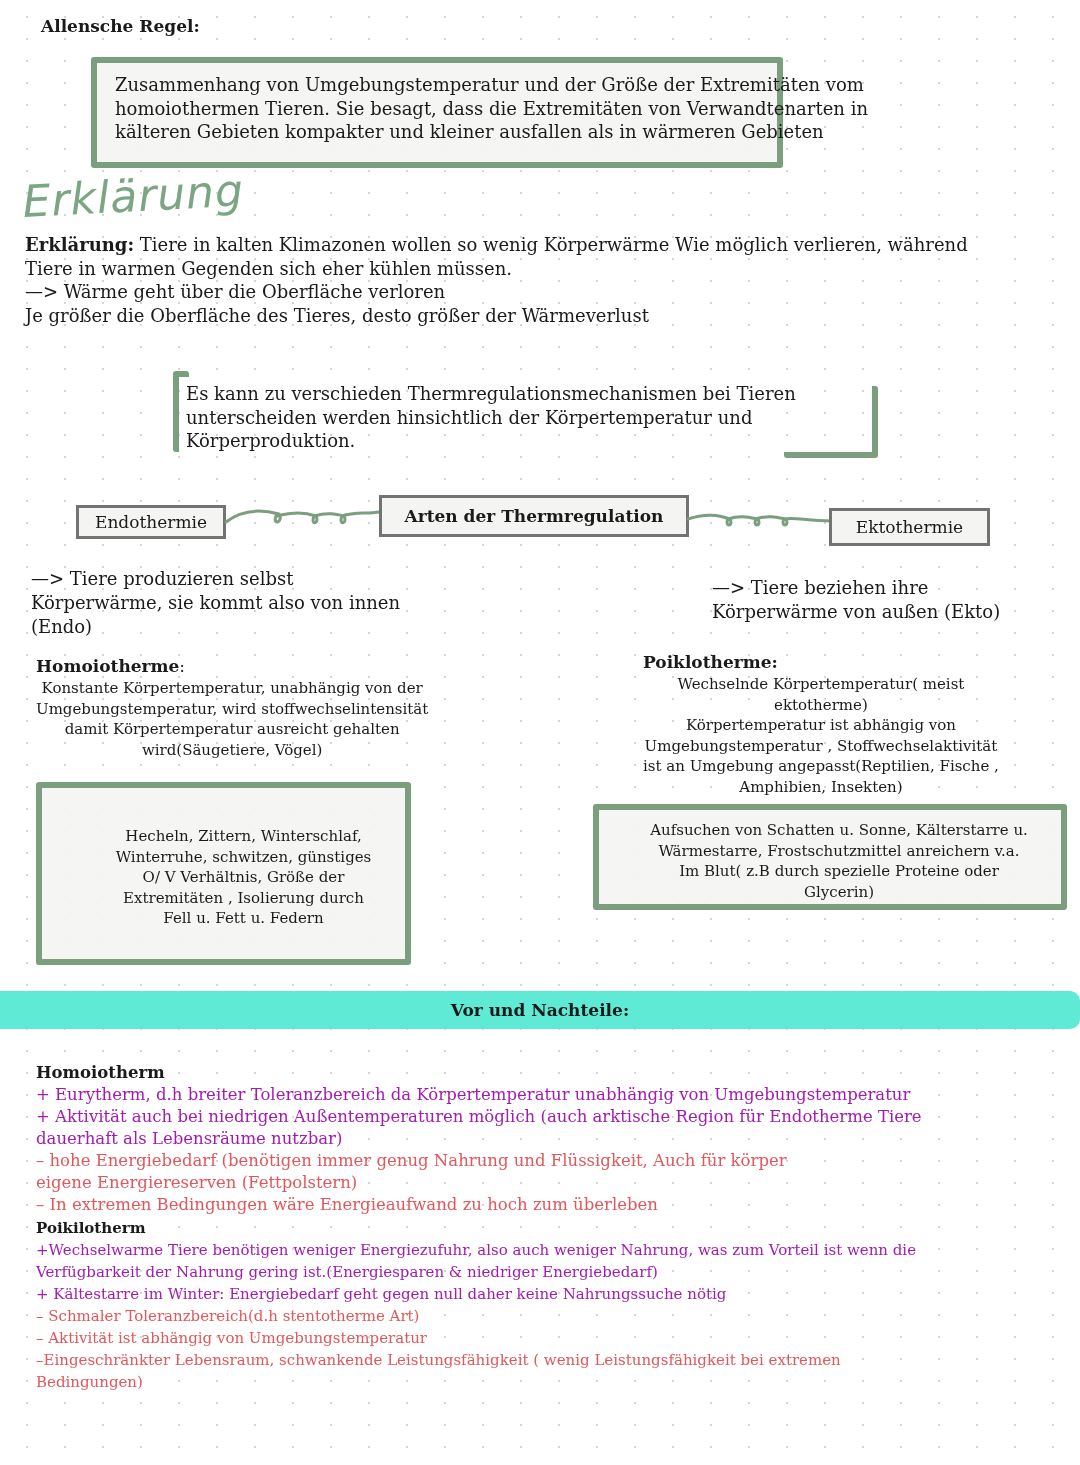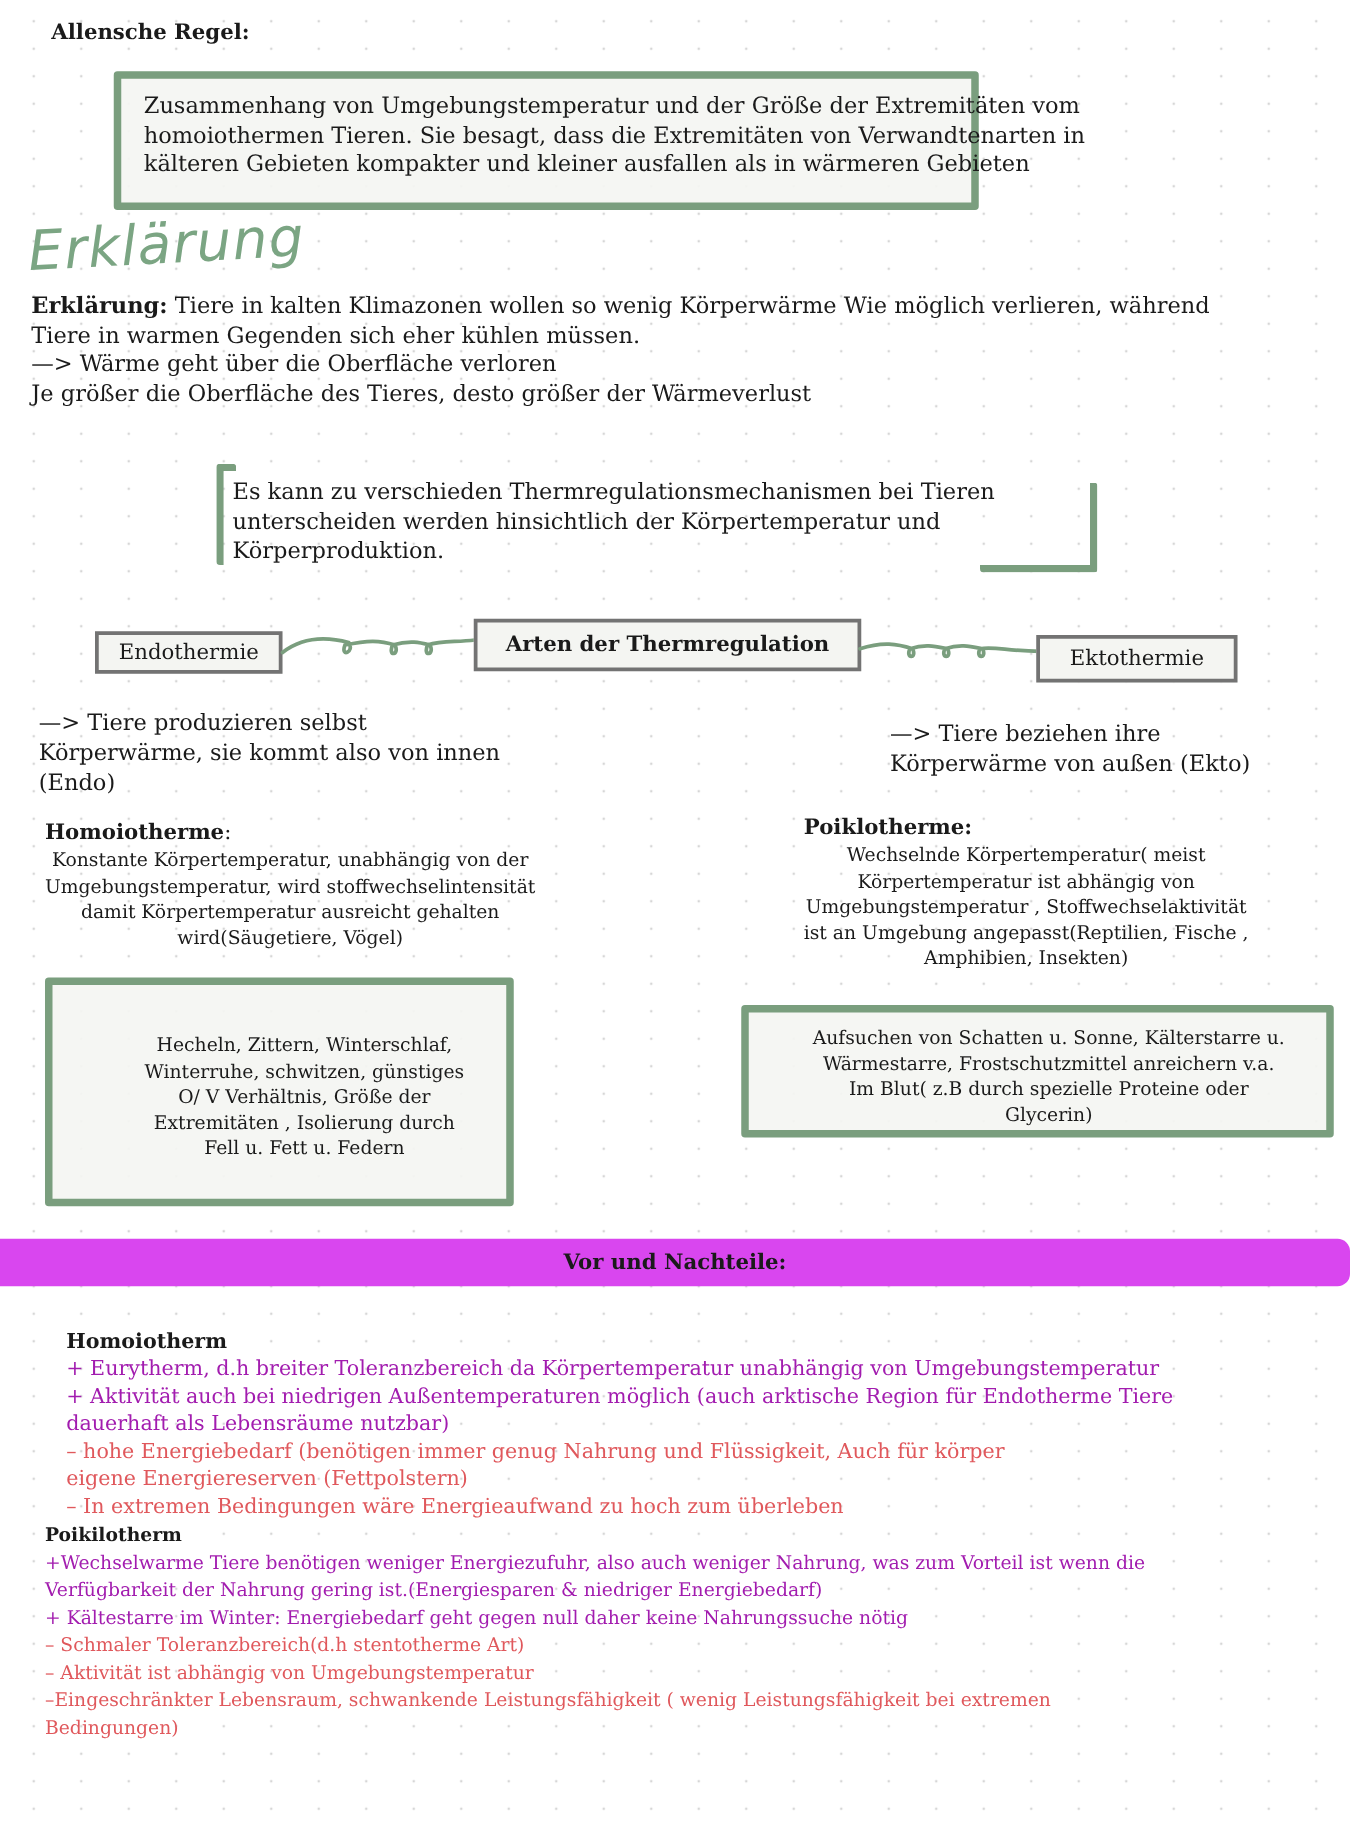--- a/index.html
+++ b/index.html
@@ -25,21 +25,21 @@
   .t15 { font-size: 15px; line-height: 20.5px; text-align: center; }
   .green { color: #a21caf; }
   .red { color: #e0585c; }
   .pill {
     position: absolute; box-sizing: border-box;
     border: 3px solid #737373; background: #f4f5f2;
     font-size: 17px; display: flex; align-items: center; justify-content: center;
   }
   .banner {
     position: absolute; left: 0; top: 991px; width: 1080px; height: 38px;
-    background: #d946ef; border-radius: 0 10px 10px 0;
+    background: #5eead4; border-radius: 0 10px 10px 0;
     display: flex; align-items: center; justify-content: center;
     font-weight: bold; font-size: 17px;
   }
   .script {
     position: absolute; left: 24px; top: 176px;
     color: #7ba583; font-family: "DejaVu Sans", sans-serif;
     font-size: 44px; font-style: italic; letter-spacing: 1px;
     transform: rotate(-3deg); transform-origin: left bottom;
   }
 </style>
@@ -105,20 +105,21 @@
     <span class="line">Umgebungstemperatur, wird stoffwechselintensität</span>
     <span class="line">damit Körpertemperatur ausreicht gehalten</span>
     <span class="line">wird(Säugetiere, Vögel)</span>
   </div>
 </div>
 
 <div class="abs" style="left:643px; top:650px;">
   <span class="line bold" style="font-size:17px; line-height:24px;">Poiklotherme:</span>
   <div class="t15">
     <span class="line">Wechselnde Körpertemperatur( meist</span>
+    <span class="line">ektotherme)</span>
     <span class="line">Körpertemperatur ist abhängig von</span>
     <span class="line">Umgebungstemperatur , Stoffwechselaktivität</span>
     <span class="line">ist an Umgebung angepasst(Reptilien, Fische ,</span>
     <span class="line">Amphibien, Insekten)</span>
   </div>
 </div>
 
 <div class="box" style="left:36px; top:782px; width:375px; height:183px; padding:38px 0 0 40px;">
   <div class="t15">
     <span class="line">Hecheln, Zittern, Winterschlaf,</span>
@@ -135,21 +136,21 @@
     <span class="line">Wärmestarre, Frostschutzmittel anreichern v.a.</span>
     <span class="line">Im Blut( z.B durch spezielle Proteine oder</span>
     <span class="line">Glycerin)</span>
   </div>
 </div>
 
 <div class="banner">
   <span>Vor und Nachteile:</span>
 </div>
 
-<div class="abs" style="left:36px; top:1062px; font-size:16.5px; line-height:22px;margin-left:17px;">
+<div class="abs" style="left:36px; top:1062px; font-size:16.5px; line-height:22px;">
   <span class="line bold" style="color:#1a1a1a;">Homoiotherm</span>
   <span class="line green">+ Eurytherm, d.h breiter Toleranzbereich da Körpertemperatur unabhängig von Umgebungstemperatur</span>
   <span class="line green">+ Aktivität auch bei niedrigen Außentemperaturen möglich (auch arktische Region für Endotherme Tiere</span>
   <span class="line green">dauerhaft als Lebensräume nutzbar)</span>
   <span class="line red">– hohe Energiebedarf (benötigen immer genug Nahrung und Flüssigkeit, Auch für körper</span>
   <span class="line red">eigene Energiereserven (Fettpolstern)</span>
   <span class="line red">– In extremen Bedingungen wäre Energieaufwand zu hoch zum überleben</span>
 </div>
 
 <div class="abs" style="left:36px; top:1217px; font-size:15px; line-height:22px;">

